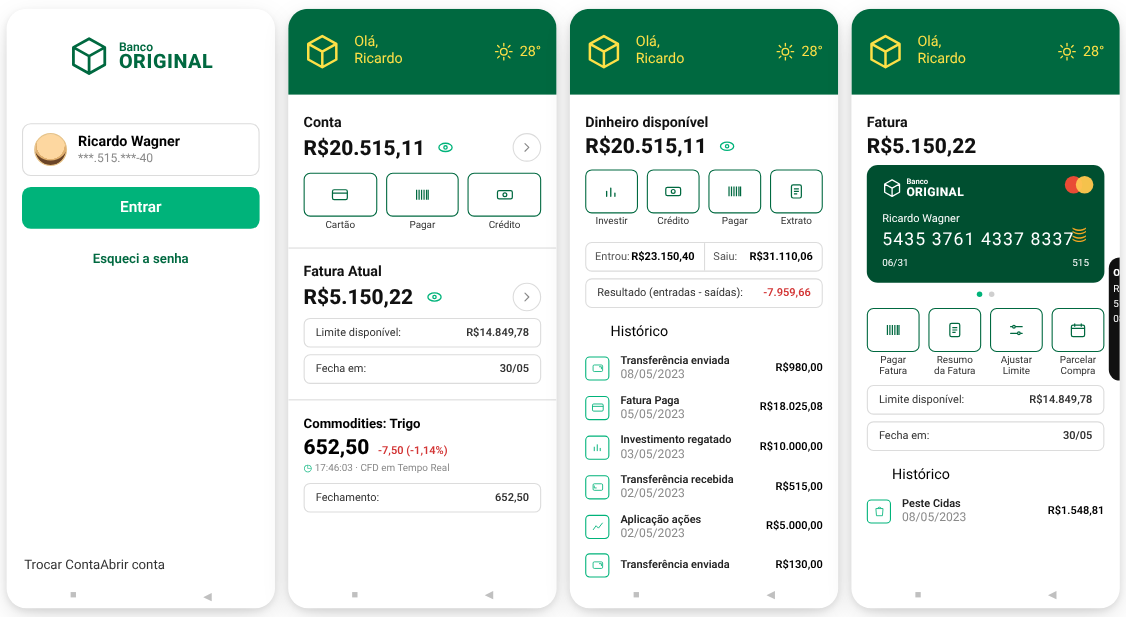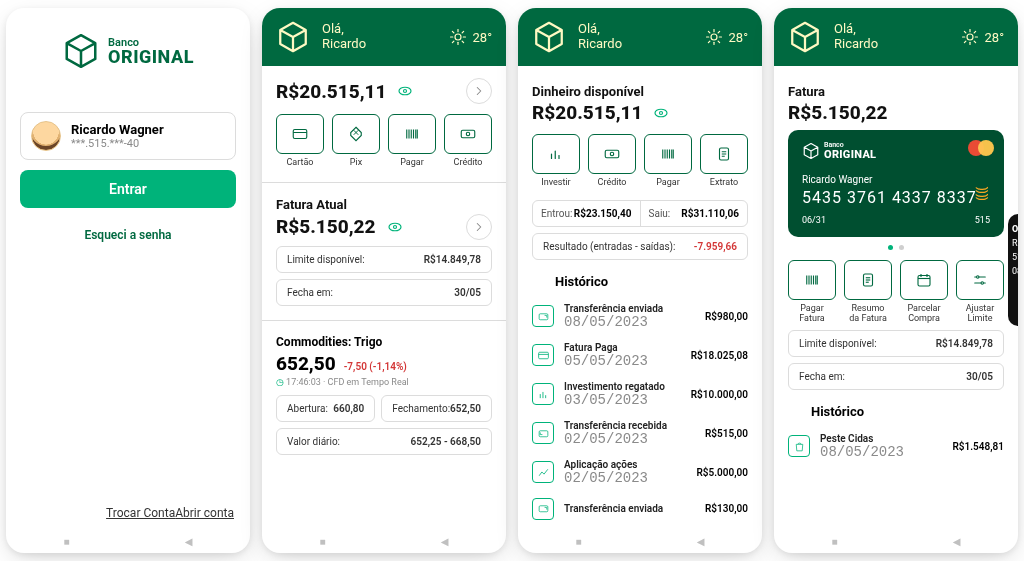--- a/index.html
+++ b/index.html
@@ -13,21 +13,21 @@
     --page:#f8f8f8;
   }
   *{box-sizing:border-box;}
   html,body{margin:0;padding:0;background:#fff;font-family:-apple-system,BlinkMacSystemFont,"Segoe UI",Roboto,Helvetica,Arial,sans-serif;}
   .stage{width:1024px;height:561px;display:flex;gap:12px;padding:8px 6px;background:#fff;}
   .phone{flex:1 1 0;background:#fff;border-radius:18px;box-shadow:0 8px 28px -6px rgba(0,0,0,.18),0 2px 6px rgba(0,0,0,.08);display:flex;flex-direction:column;overflow:hidden;position:relative;}
   .navbar{height:24px;display:flex;align-items:center;justify-content:space-around;color:#c0c0c0;font-size:10px;margin-top:auto;}
   .navbar span{display:inline-block;}
 
   
-  .hdr{background:var(--green);color:#fef9c3;display:flex;align-items:center;gap:12px;padding:12px 14px;}
+  .hdr{background:var(--green);color:#fde047;display:flex;align-items:center;gap:12px;padding:22px 14px;}
   .hdr .cube{width:34px;height:34px;flex:0 0 auto;}
   .hdr .greet{display:flex;flex-direction:column;font-size:13px;line-height:1.15;}
   .hdr .weather{margin-left:auto;display:flex;align-items:center;gap:6px;font-size:13px;}
 
   
   .content{flex:1 1 auto;overflow:hidden;padding:12px 14px 0;}
 
   
   .login{display:flex;flex-direction:column;align-items:stretch;height:100%;}
   .login .logo{display:flex;align-items:center;justify-content:center;gap:8px;padding:24px 0;color:var(--green);}
@@ -42,21 +42,21 @@
     border:1px solid #e6c38a;
   }
   .login .user .nm{display:flex;flex-direction:column;}
   .login .user .nm .u1{font-size:13px;font-weight:700;}
   .login .user .nm .u2{font-size:11px;color:var(--muted);}
   .login .pw{margin:0 14px 12px;border:1px solid var(--stroke);border-radius:8px;height:40px;display:flex;align-items:center;padding:0 10px;color:var(--muted);font-size:12px;position:relative;}
   .login .pw .eye{margin-left:auto;color:var(--muted);}
   .login .btn{margin:0 14px 14px;background:var(--accent);color:#fff;font-weight:600;text-align:center;border-radius:8px;height:38px;line-height:38px;font-size:14px;}
   .login .forgot{color:var(--green);text-align:center;font-size:12px;font-weight:600;padding-top:6px;}
   .login .spacer{flex:1;}
-  .login .foot{display:flex;justify-content:flex-end;padding:10px 16px;font-size:12px;color:#333;text-decoration:underline;}
+  .login .foot{display:flex;justify-content:flex-start;padding:10px 16px;font-size:12px;color:#333;}
 
   
   .sec-title{font-size:13px;font-weight:700;margin:6px 0 2px;color:#111;}
   .balance-row{display:flex;align-items:center;gap:10px;}
   .balance-row .amt{font-size:19px;font-weight:800;color:#111;}
   .balance-row .eye{color:var(--accent);}
   .balance-row .chev{margin-left:auto;width:26px;height:26px;border-radius:50%;border:1px solid var(--stroke);display:flex;align-items:center;justify-content:center;color:#888;}
 
   
   .tiles{display:flex;gap:8px;margin-top:10px;}
@@ -84,26 +84,26 @@
 
   
   .iobox{border:1px solid var(--stroke);border-radius:6px;display:flex;font-size:10px;margin-top:12px;text-align:right;}
   .iobox .half{flex:1;display:flex;justify-content:space-between;padding:7px 8px;}
   .iobox .half + .half{border-left:1px solid var(--stroke);}
   .iobox .k{color:#555;}
   .iobox .v{font-weight:700;}
 
   
   .hist{margin-top:14px;}
-  .hist .h-title{font-size:13px;font-weight:700;margin-bottom:8px;padding-left:23px;}
+  .hist .h-title{font-size:13px;font-weight:400;margin-bottom:8px;padding-left:23px;}
   .hrow{display:flex;align-items:center;gap:10px;padding:6px 0;}
   .hrow .ic{width:22px;height:22px;border:1px solid var(--accent);border-radius:4px;display:flex;align-items:center;justify-content:center;color:var(--accent);font-size:11px;}
   .hrow .mid{display:flex;flex-direction:column;}
   .hrow .mid .t1{font-size:10px;font-weight:600;color:#222;}
-  .hrow .mid .t2{font-size:14px;color:var(--muted);font-family:Liberation Mono, monospace;}
+  .hrow .mid .t2{font-size:11px;color:var(--muted);}
   .hrow .amt{margin-left:auto;font-size:10px;font-weight:600;}
 
   
   .card{background:var(--green-dark);border-radius:10px;color:#fff;padding:12px 14px;margin-top:6px;position:relative;overflow:hidden;}
   .card .brand-logo{display:flex;align-items:center;gap:4px;}
   .card .brand-logo svg{width:18px;height:18px;}
   .card .brand-logo .btxt{display:flex;flex-direction:column;line-height:1;}
   .card .brand-logo .b1{font-size:7px;font-weight:600;}
   .card .brand-logo .b2{font-size:11px;font-weight:800;letter-spacing:.3px;}
   .card .mc{position:absolute;top:10px;right:10px;width:26px;height:16px;}
@@ -265,20 +265,21 @@
           <span>Ricardo</span>
         </div>
       <div class="weather">
           <svg class="sic" viewBox="0 0 24 24">
             <use href="#i-sun"></use>
           </svg>
           <span>28°</span>
         </div>
     </div>
     <div class="content">
+      <div class="sec-title">Conta</div>
       <div class="balance-row">
         <span class="amt">R$20.515,11</span>
         <span class="eye">
             <svg class="sic" viewBox="0 0 24 24">
               <use href="#i-eye"></use>
             </svg>
           </span>
         <span class="chev">
             <svg style="width:14px;height:14px" viewBox="0 0 24 24">
               <use href="#i-chev"></use>
@@ -286,28 +287,20 @@
           </span>
       </div>
       <div class="tiles">
           <div class="tile">
             <div class="box">
               <svg class="sic" viewBox="0 0 24 24">
                 <use href="#i-card"></use>
               </svg>
             </div>
             <div class="lbl">Cartão</div>
-          </div>
-          <div class="tile">
-            <div class="box">
-              <svg class="sic" viewBox="0 0 24 24">
-                <use href="#i-pix"></use>
-              </svg>
-            </div>
-            <div class="lbl">Pix</div>
           </div>
           <div class="tile">
             <div class="box">
               <svg class="sic" viewBox="0 0 24 24">
                 <use href="#i-barcode"></use>
               </svg>
             </div>
             <div class="lbl">Pagar</div>
           </div>
           <div class="tile">
@@ -349,32 +342,24 @@
 
       <div class="comm">
         <div class="nm">Commodities: Trigo</div>
         <div class="price">
           <span class="p1">652,50</span>
           <span class="p2">-7,50 (-1,14%)</span>
         </div>
         <div class="ts">17:46:03 · CFD em Tempo Real</div>
         <div class="commgrid">
           <div class="inforow">
-              <span>Abertura:</span>
-              <span class="v">660,80</span>
-            </div>
-          <div class="inforow">
               <span>Fechamento:</span>
               <span class="v">652,50</span>
             </div>
         </div>
-        <div class="inforow">
-            <span>Valor diário:</span>
-            <span class="v">652,25 - 668,50</span>
-          </div>
       </div>
     </div>
     <div class="navbar">
         <span>■</span>
         <span>◀</span>
       </div>
   </div>
 
   <div class="phone">
     <div class="hdr">
@@ -600,32 +585,32 @@
             <div class="box">
               <svg class="sic" viewBox="0 0 24 24">
                 <use href="#i-doc"></use>
               </svg>
             </div>
             <div class="lbl">Resumo<br>da Fatura</div>
           </div>
           <div class="tile">
             <div class="box">
               <svg class="sic" viewBox="0 0 24 24">
+                <use href="#i-sliders"></use>
+              </svg>
+            </div>
+            <div class="lbl">Ajustar<br>Limite</div>
+          </div>
+          <div class="tile">
+            <div class="box">
+              <svg class="sic" viewBox="0 0 24 24">
                 <use href="#i-calendar"></use>
               </svg>
             </div>
             <div class="lbl">Parcelar<br>Compra</div>
-          </div>
-          <div class="tile">
-            <div class="box">
-              <svg class="sic" viewBox="0 0 24 24">
-                <use href="#i-sliders"></use>
-              </svg>
-            </div>
-            <div class="lbl">Ajustar<br>Limite</div>
           </div>
         </div>
 
       <div class="inforow">
           <span>Limite disponível:</span>
           <span class="v">R$14.849,78</span>
         </div>
       <div class="inforow">
           <span>Fecha em:</span>
           <span class="v">30/05</span>

